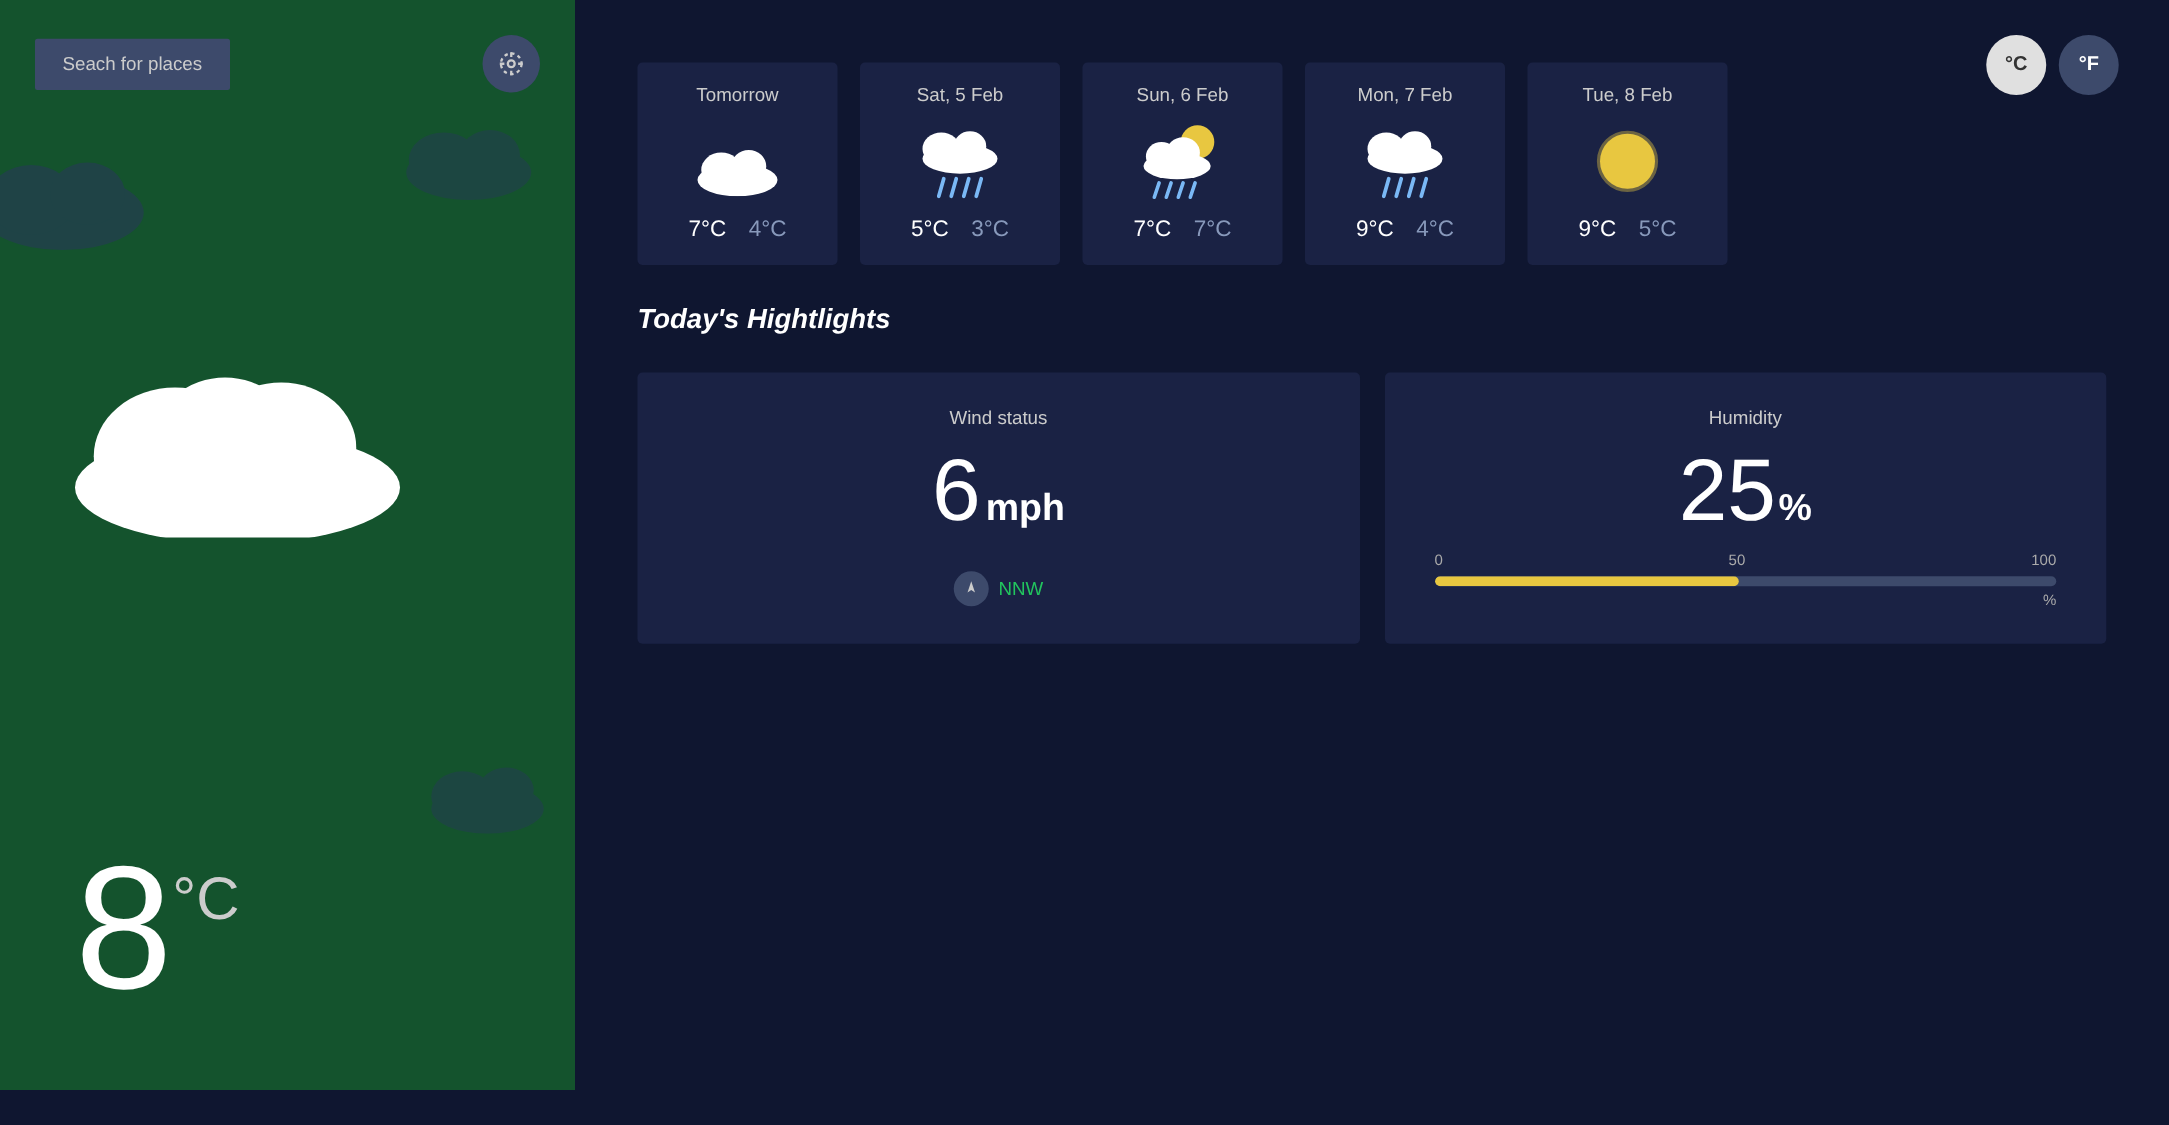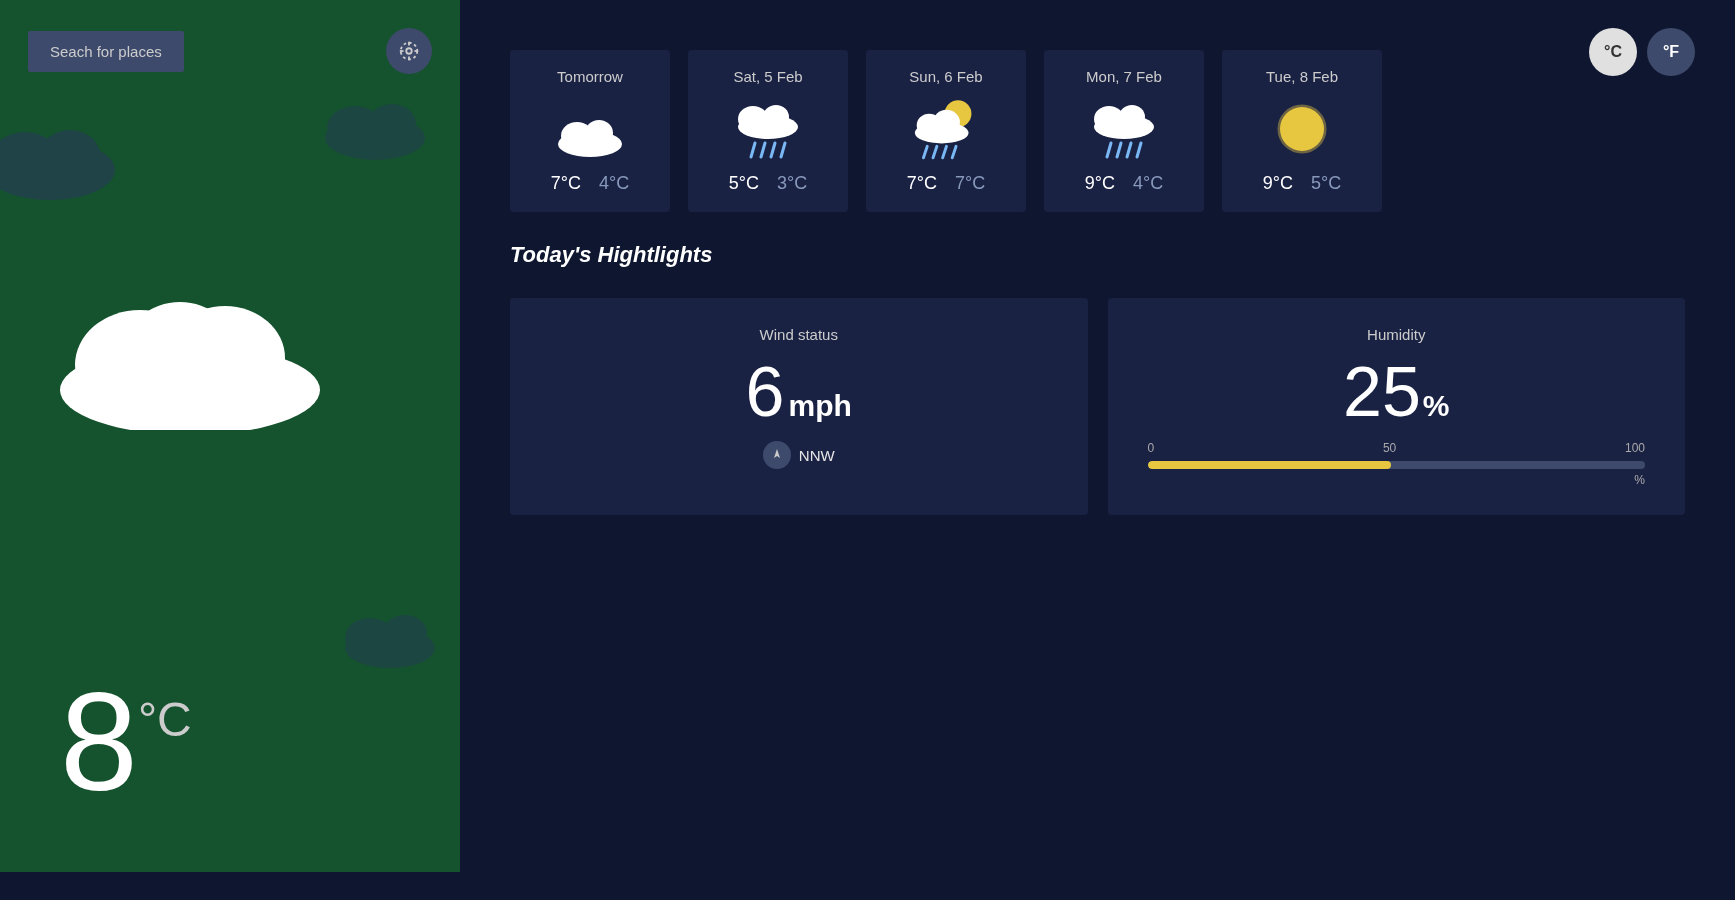--- a/index.html
+++ b/index.html
@@ -222,22 +222,23 @@
     .highlight-value-unit {
       font-size: 30px;
       font-weight: 700;
       color: #fff;
     }
 
     .highlight-sub {
       display: flex;
       align-items: center;
       gap: 8px;
-      color: #e5e5e5;
+      color: #22c55e;
       font-size: 15px;
+      margin-top: 16px;
     }
 
     .wind-direction-icon {
       width: 28px;
       height: 28px;
       background: #3d4a6b;
       border-radius: 50%;
       display: flex;
       align-items: center;
       justify-content: center;

